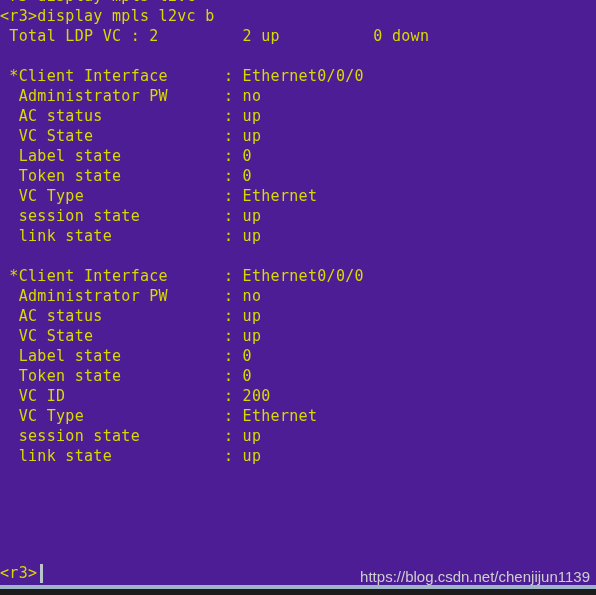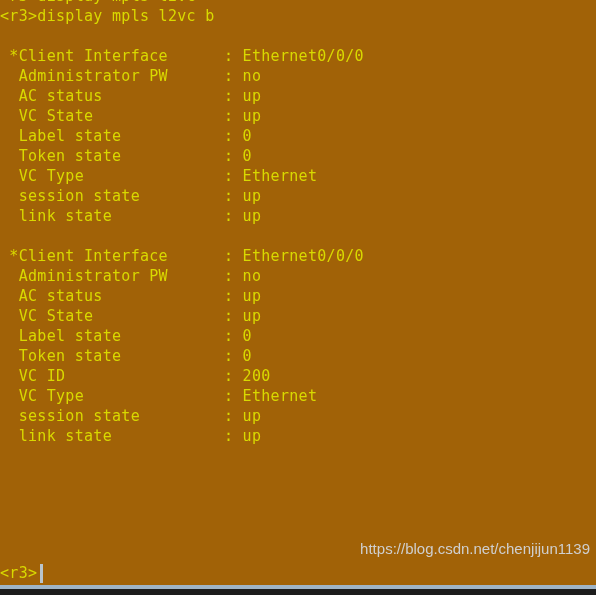--- a/index.html
+++ b/index.html
@@ -5,21 +5,21 @@
 <style>
   html, body {
     margin: 0;
     padding: 0;
     background: #000000;
   }
   #screen {
     position: relative;
     width: 596px;
     height: 595px;
-    background: #a16207;
+    background: #4c1d95;
     overflow: hidden;
     font-family: "DejaVu Sans Mono", "Liberation Mono", monospace;
   }
 
   
   #terminal {
     position: absolute;
     left: 0;
     top: 0;
     width: 596px;
@@ -87,21 +87,21 @@
     top: 1px;
     width: 3px;
     height: 19px;
     background: #b9c4cc;
   }
 
   
   #watermark {
     position: absolute;
     right: 6px;
-    top: 540px;
+    top: 568px;
     font-family: "Liberation Sans", "DejaVu Sans", sans-serif;
     font-size: 15px;
     color: #cfcfcf;
     white-space: pre;
     letter-spacing: 0px;
   }
 
   
   #bottom-rule {
     position: absolute;
@@ -126,20 +126,21 @@
 <div id="screen">
 
   <div id="terminal">
 
     <div id="clipped-line-wrap">
       <span class="tline">&lt;r3&gt;display mpls l2vc</span>
     </div>
 
     <div id="body-lines">
         <span class="tline">&lt;r3&gt;display mpls l2vc b</span>
+        <span class="tline"> Total LDP VC : 2         2 up          0 down</span>
         <span class="tline blank"></span>
         <span class="tline"> *Client Interface      : Ethernet0/0/0</span>
         <span class="tline">  Administrator PW      : no</span>
         <span class="tline">  AC status             : up</span>
         <span class="tline">  VC State              : up</span>
         <span class="tline">  Label state           : 0</span>
         <span class="tline">  Token state           : 0</span>
         <span class="tline">  VC Type               : Ethernet</span>
         <span class="tline">  session state         : up</span>
         <span class="tline">  link state            : up</span>

